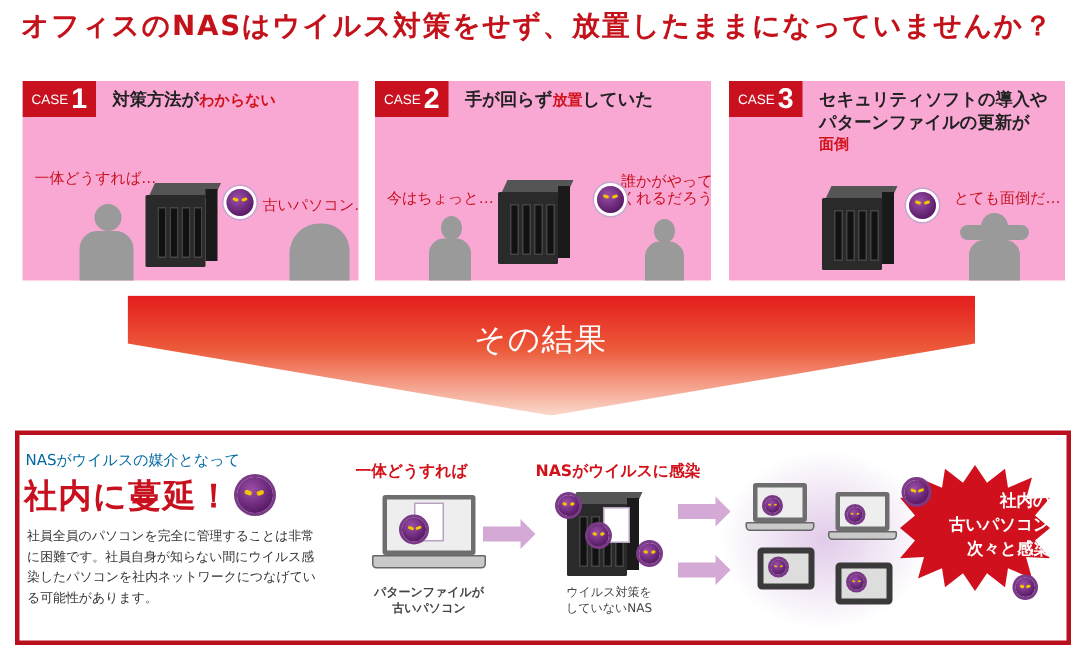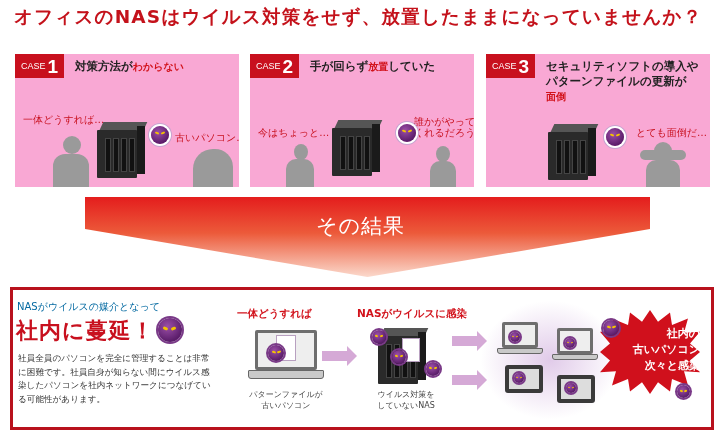--- a/index.html
+++ b/index.html
@@ -189,21 +189,21 @@
 <div class="rb-sub">NASがウイルスの媒介となって</div>
 <div class="rb-main">社内に蔓延！</div>
 <div class="virus" style="left:158px; top:318px; width:24px; height:24px;"></div>
 <div class="rb-body">社員全員のパソコンを完全に管理することは非常に困難です。社員自身が知らない間にウイルス感染したパソコンを社内ネットワークにつなげている可能性があります。</div>
 
 <div class="step-label" style="left:237px; top:307px;">一体どうすれば</div>
 <div class="laptop-screen" style="left:255px; top:330px; width:62px; height:40px;"></div>
 <div class="doc" style="left:276px; top:335px; width:20px; height:26px;"></div>
 <div class="virus" style="left:268px; top:345px; width:16px; height:16px;"></div>
 <div class="laptop-base" style="left:248px; top:370px; width:76px; height:9px;"></div>
-<div class="step-caption" style="left:232px; top:389px; width:108px;">
+<div class="step-caption" style="left:232px; top:389px; width:108px;font-weight:bold;">
   <div>パターンファイルが</div>
   <div>古いパソコン</div>
 </div>
 
 <div class="flow-arrow" style="left:322px; top:351px; width:26px;"></div>
 
 <div class="step-label" style="left:357px; top:307px;">NASがウイルスに感染</div>
 <div class="nas" style="left:378px; top:328px; width:54px; height:58px;">
   <div class="top"></div>
     <div class="front"></div>

